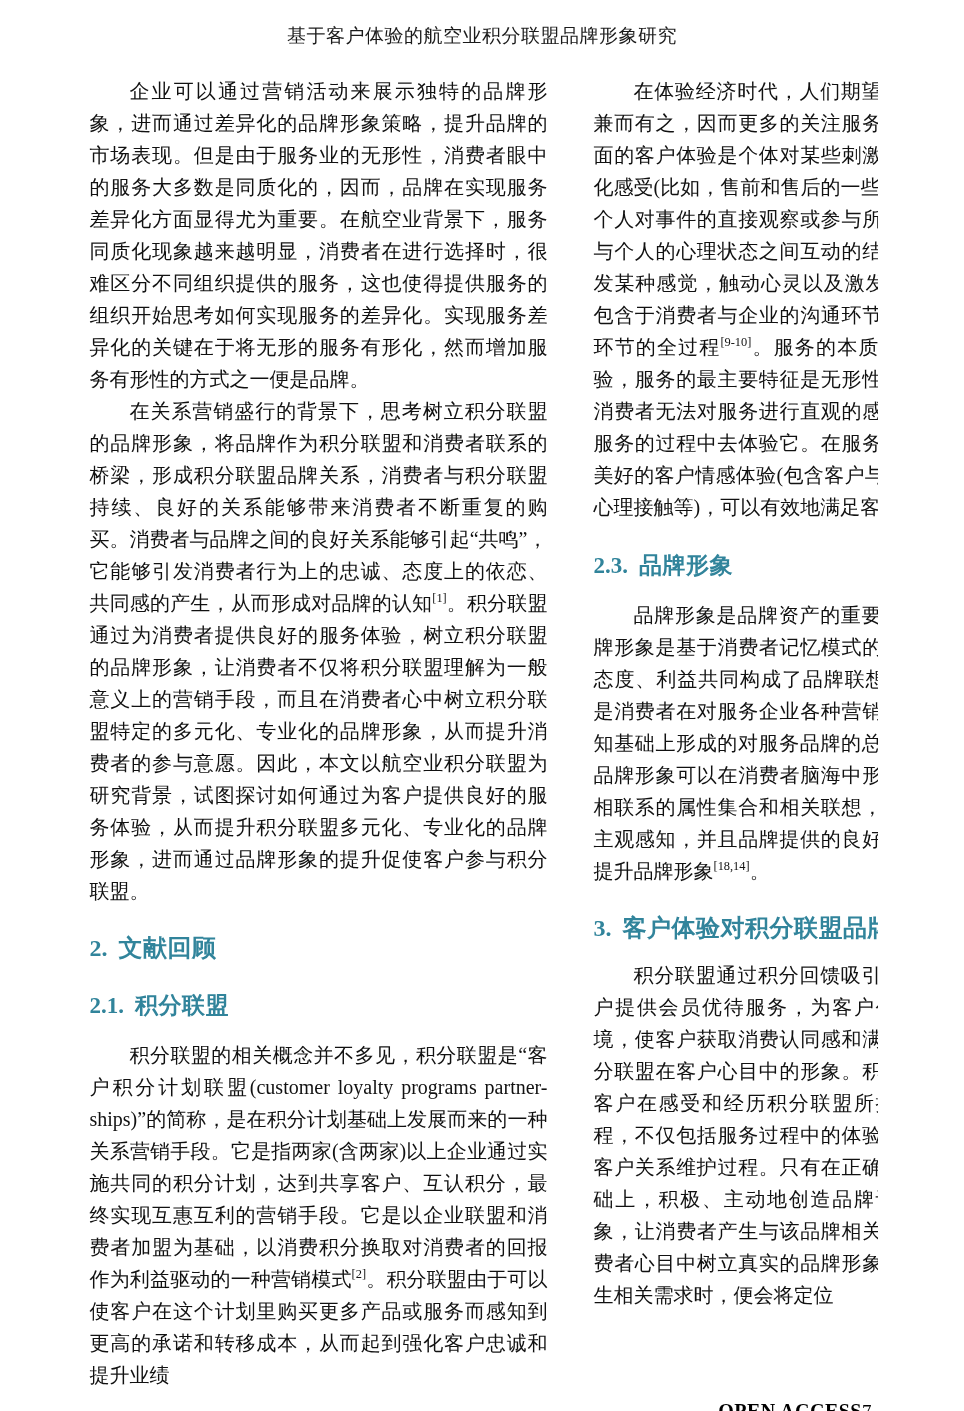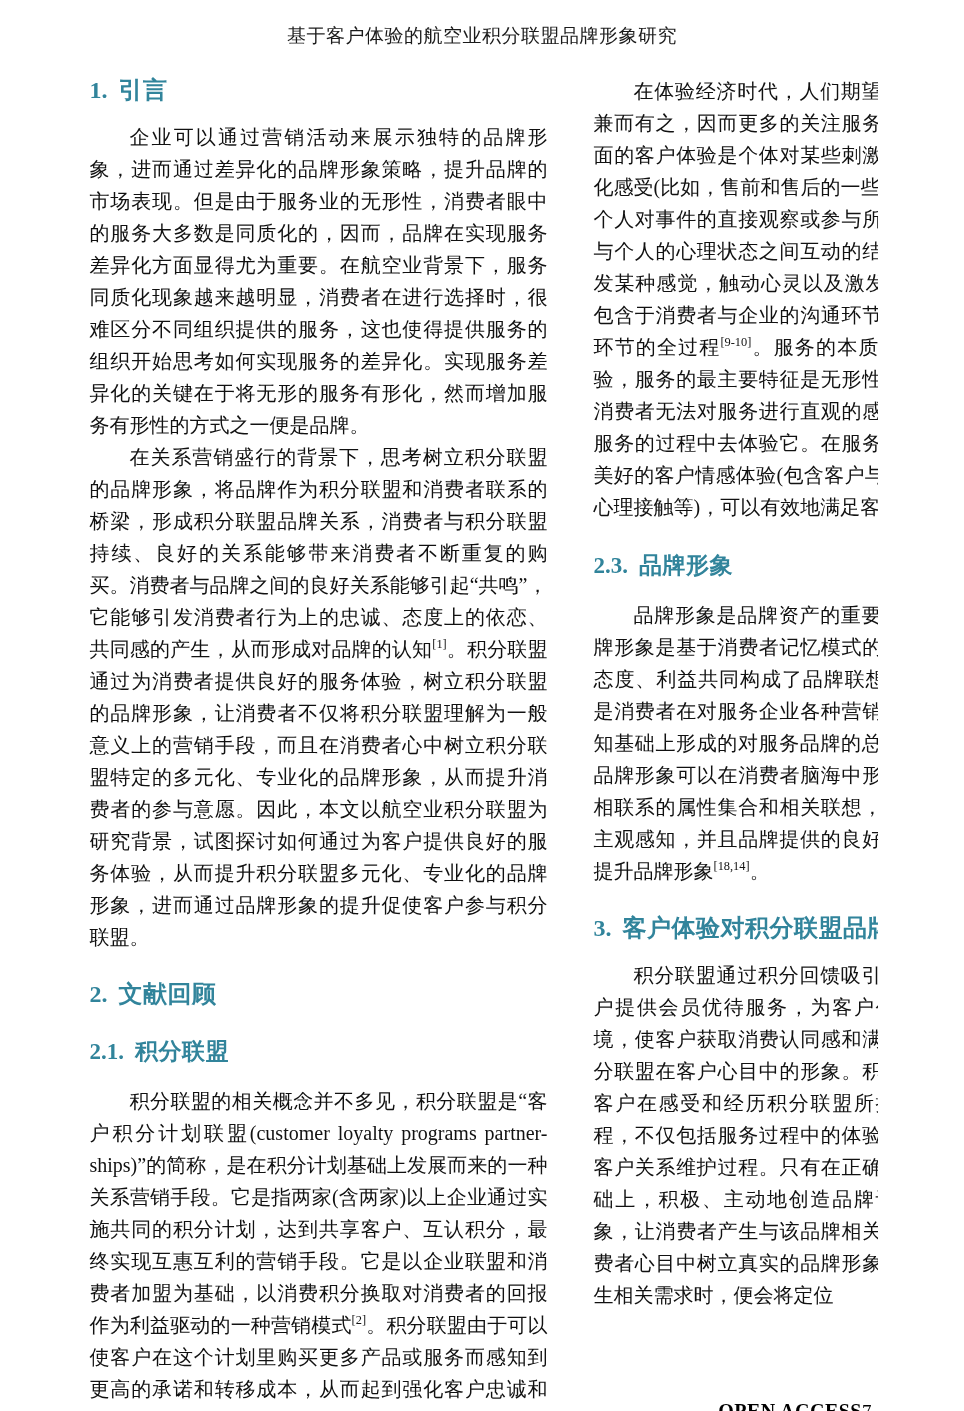--- a/index.html
+++ b/index.html
@@ -81,21 +81,20 @@
 </head>
 <body>
 
 <div class="page" style="--accent: #31849b;">
   <header>
     <div class="running-title">基于客户体验的航空业积分联盟品牌形象研究</div>
   </header>
 
   <main class="columns">
     <section class="col col-left" id="col-left">
-        <div class="h1"><span class="hnum">1.</span><span class="hlabel">引言</span></div>
         <p class="body-p">企业可以通过营销活动来展示独特的品牌形象，进而通过差异化的品牌形象策略，提升品牌的市场表现。但是由于服务业的无形性，消费者眼中的服务大多数是同质化的，因而，品牌在实现服务差异化方面显得尤为重要。在航空业背景下，服务同质化现象越来越明显，消费者在进行选择时，很难区分不同组织提供的服务，这也使得提供服务的组织开始思考如何实现服务的差异化。实现服务差异化的关键在于将无形的服务有形化，然而增加服务有形性的方式之一便是品牌。</p>
         <p class="body-p">在关系营销盛行的背景下，思考树立积分联盟的品牌形象，将品牌作为积分联盟和消费者联系的桥梁，形成积分联盟品牌关系，消费者与积分联盟持续、良好的关系能够带来消费者不断重复的购买。消费者与品牌之间的良好关系能够引起“共鸣”，它能够引发消费者行为上的忠诚、态度上的依恋、共同感的产生，从而形成对品牌的认知<sup>[1]</sup>。积分联盟通过为消费者提供良好的服务体验，树立积分联盟的品牌形象，让消费者不仅将积分联盟理解为一般意义上的营销手段，而且在消费者心中树立积分联盟特定的多元化、专业化的品牌形象，从而提升消费者的参与意愿。因此，本文以航空业积分联盟为研究背景，试图探讨如何通过为客户提供良好的服务体验，从而提升积分联盟多元化、专业化的品牌形象，进而通过品牌形象的提升促使客户参与积分联盟。</p>
         <div class="h1"><span class="hnum">2.</span><span class="hlabel">文献回顾</span></div>
         <div class="h2"><span class="hnum">2.1.</span><span class="hlabel">积分联盟</span></div>
         <p class="body-p">积分联盟的相关概念并不多见，积分联盟是“客户积分计划联盟(customer loyalty programs partner-ships)”的简称，是在积分计划基础上发展而来的一种关系营销手段。它是指两家(含两家)以上企业通过实施共同的积分计划，达到共享客户、互认积分，最终实现互惠互利的营销手段。它是以企业联盟和消费者加盟为基础，以消费积分换取对消费者的回报作为利益驱动的一种营销模式<sup>[2]</sup>。积分联盟由于可以使客户在这个计划里购买更多产品或服务而感知到更高的承诺和转移成本，从而起到强化客户忠诚和提升业绩</p>
       </section>
     <section class="col col-right" id="col-right">
         <p class="body-p">在体验经济时代，人们期望服务与自身满足感兼而有之，因而更多的关注服务过程中的体验。全面的客户体验是个体对某些刺激产生的回复性个别化感受(比如，售前和售后的一些营销努力)，是由于个人对事件的直接观察或参与所造成的所发生事件与个人的心理状态之间互动的结果，这些往往会激发某种感觉，触动心灵以及激发灵感<sup>[5]</sup>。客户体验包含于消费者与企业的沟通环节、服务环节和消费环节的全过程<sup>[9-10]</sup>。服务的本质就是向顾客提供体验，服务的最主要特征是无形性，这一特征决定了消费者无法对服务进行直观的感受，而只能在接受服务的过程中去体验它。在服务交付过程中形成的美好的客户情感体验(包含客户与服务人员的互动、心理接触等)，可以有效地满足客户的心理需求<sup>[11]</sup>。</p>
         <div class="h2"><span class="hnum">2.3.</span><span class="hlabel">品牌形象</span></div>
         <p class="body-p">品牌形象是品牌资产的重要组成部分，并且品牌形象是基于消费者记忆模式的网络联想，属性、态度、利益共同构成了品牌联想<sup>[1]</sup>。服务品牌形象是消费者在对服务企业各种营销努力和管理实践感知基础上形成的对服务品牌的总体印象和看法<sup>[10]</sup>。品牌形象可以在消费者脑海中形成与某个具体品牌相联系的属性集合和相关联想，是消费者对品牌的主观感知，并且品牌提供的良好的客户体验，可以提升品牌形象<sup>[18,14]</sup>。</p>

